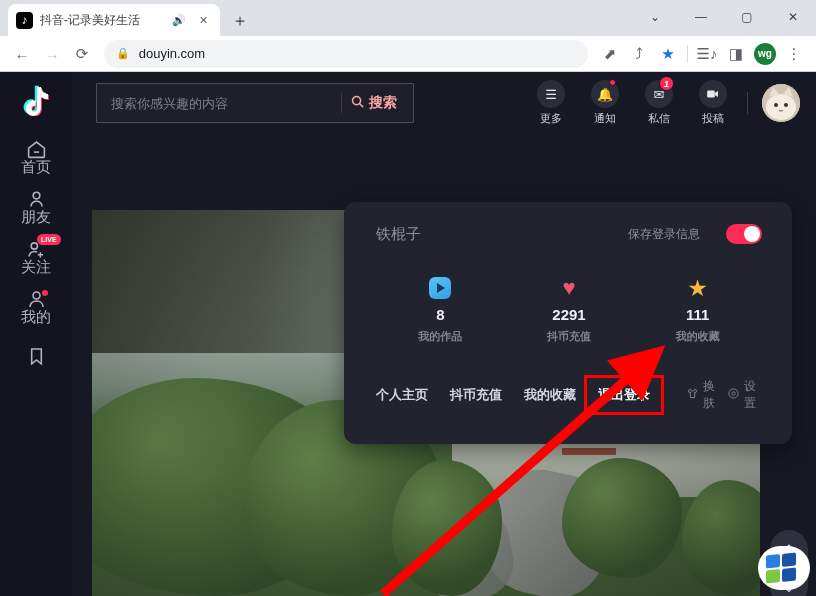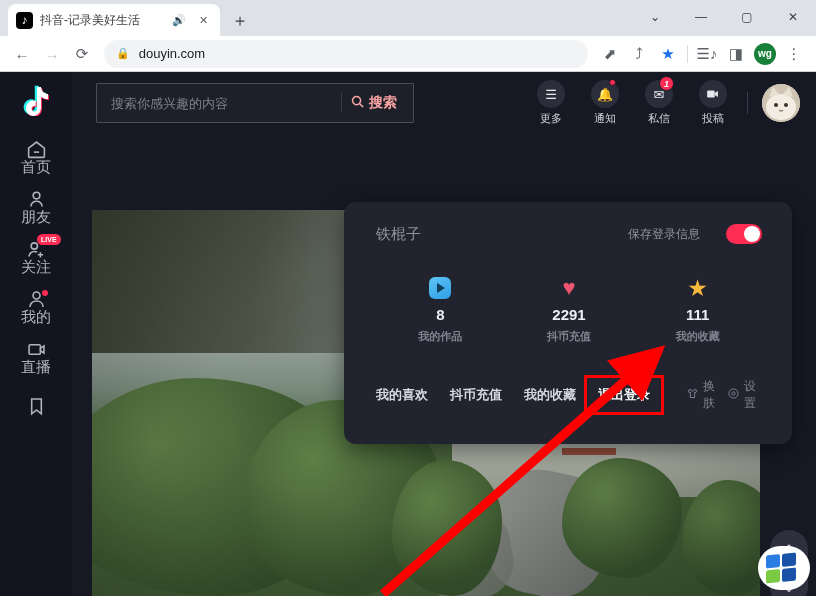--- a/index.html
+++ b/index.html
@@ -416,29 +416,20 @@
       <span class="red-dot"></span>
       <span class="side-ic">
         <svg width="21" height="21" viewBox="0 0 24 24" fill="none" stroke="currentColor" stroke-width="1.8">
             <circle cx="12" cy="7.5" r="4"></circle>
             <path d="M4.5 20.5c0-4.2 3.4-6.8 7.5-6.8s7.5 2.6 7.5 6.8"></path>
           </svg>
       </span>
       <span class="side-lb">我的</span>
     </div>
 
-    <div class="side-item">
-      <span class="side-ic">
-        <svg width="21" height="21" viewBox="0 0 24 24" fill="none" stroke="currentColor" stroke-width="1.8">
-            <rect x="3.5" y="6.5" width="13" height="11" rx="1.6"></rect>
-            <path d="M16.5 10.5l4-2.5v8l-4-2.5z"></path>
-          </svg>
-      </span>
-      <span class="side-lb">直播</span>
-    </div>
 
 
     <div class="side-item">
       <span class="side-ic">
         <svg width="21" height="21" viewBox="0 0 24 24" fill="none" stroke="currentColor" stroke-width="1.8">
             <path d="M6.5 3.5h11v17l-5.5-4.5-5.5 4.5z"></path>
           </svg>
       </span>
     </div>
   </div>
@@ -525,21 +516,21 @@
       <div class="stat">
         <span class="stat-ic">
             <i class="ic-star">★</i>
           </span>
         <span class="stat-val">111</span>
         <span class="stat-lb">我的收藏</span>
       </div>
     </div>
 
     <div class="panel-links">
-      <span class="plink">我的喜欢</span>
+      <span class="plink">个人主页</span>
       <span class="plink">抖币充值</span>
       <span class="plink">我的收藏</span>
       <span class="plink highlighted">退出登录</span>
       <span class="plink-sep"></span>
       <span class="psmall">
         <span class="gi">
           <svg width="13" height="13" viewBox="0 0 24 24" fill="none" stroke="currentColor" stroke-width="1.8">
               <path d="M8.5 4 4 6.5l2 4 2-1v10h8V9.5l2 1 2-4L15.5 4a3.5 3.5 0 0 1-7 0z"></path>
             </svg>
         </span>

